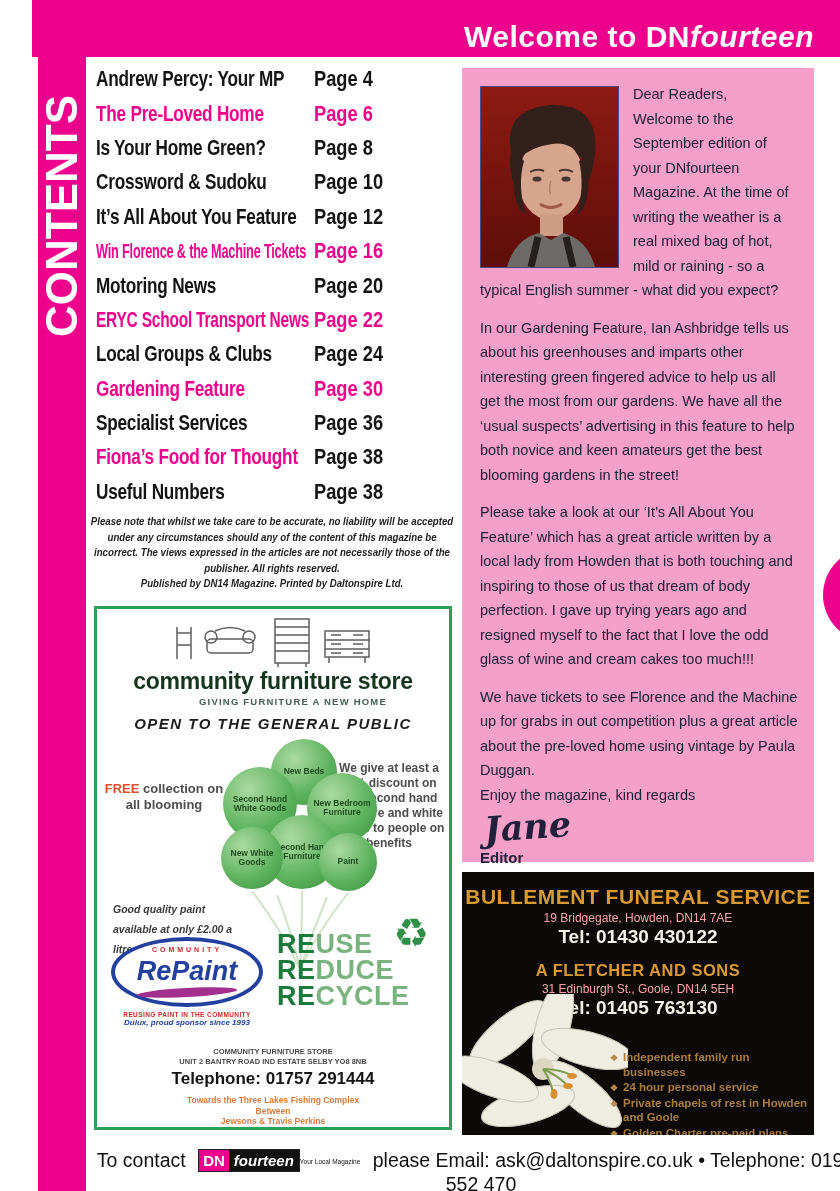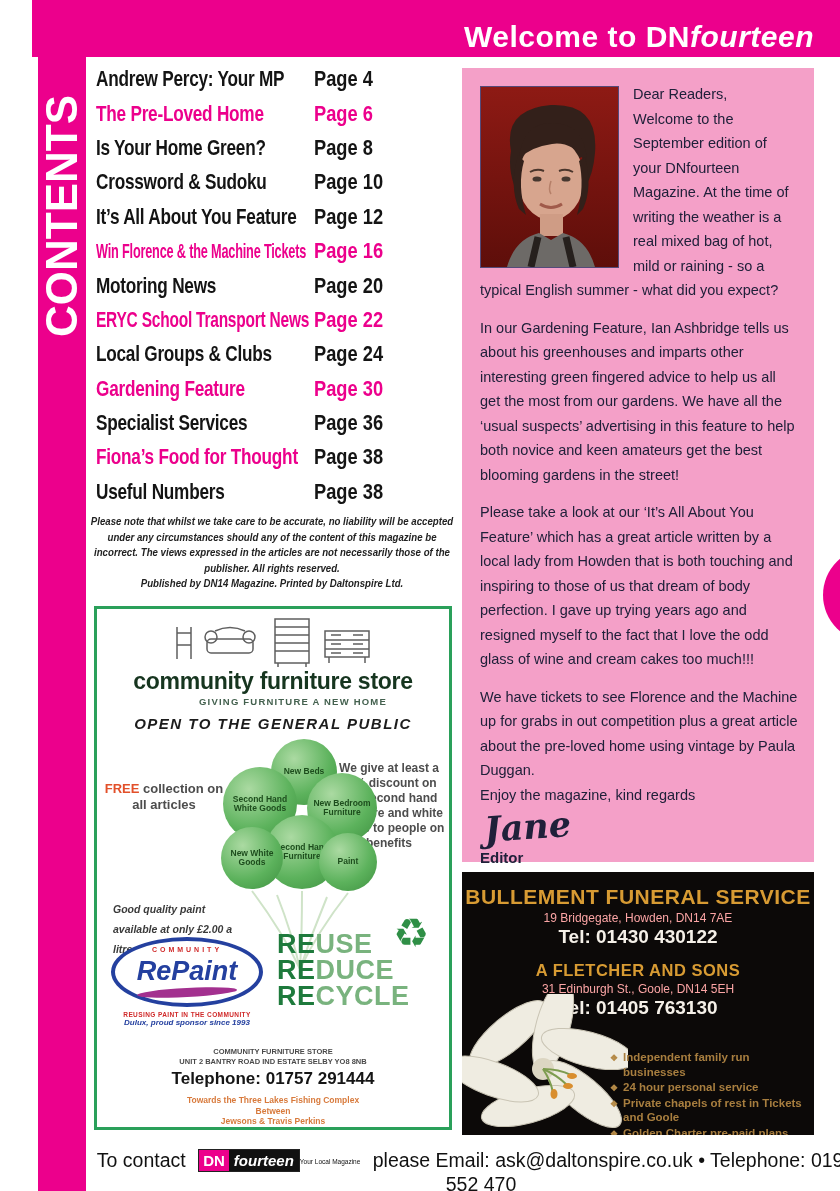--- a/index.html
+++ b/index.html
@@ -204,21 +204,21 @@
         <rect x="120" y="2" width="34" height="44"></rect>
           <path d="M120,10 h34 M120,18 h34 M120,26 h34 M120,34 h34 M123,46 v4 M151,46 v4"></path>
         <rect x="170" y="14" width="44" height="26"></rect>
           <path d="M170,23 h44 M170,32 h44 M176,18 h10 M198,18 h10 M176,27 h10 M198,27 h10 M176,36 h10 M198,36 h10 M174,40 v6 M210,40 v6"></path>
       </g>
     </svg>
     <div class="fs-name">community furniture store</div>
     <div class="fs-tagline">GIVING FURNITURE A NEW HOME</div>
     <div class="fs-open">OPEN TO THE GENERAL PUBLIC</div>
 
-    <div class="fs-free"><span class="free">FREE</span><span> collection on all articles</span></div>
+    <div class="fs-free"><span class="free">FREE</span><span> collection on all blooming</span></div>
     <div class="fs-discount">We give at least a 25% discount on our second hand furniture and white goods to people on benefits</div>
 
     <div class="fs-balloons">
       <svg class="fs-strings" width="172" height="87" viewBox="0 0 172 87">
         <g stroke="#cfe3c8" stroke-width="2" fill="none">
           <path d="M37,4 q30,40 48,78"></path>
             <path d="M87,4 q0,42 -2,78"></path>
             <path d="M133,6 q-30,38 -48,76"></path>
           <path d="M62,8 q15,38 23,74"></path>
             <path d="M112,10 q-15,36 -27,72"></path>
@@ -324,21 +324,21 @@
       </g>
       <g fill="#d98e2e">
         <ellipse cx="110" cy="92" rx="5" ry="3"></ellipse>
           <ellipse cx="114" cy="82" rx="5" ry="3"></ellipse>
           <ellipse cx="96" cy="100" rx="3.5" ry="5"></ellipse>
       </g>
     </svg>
     <div class="fn-bullets">
       <div class="fn-bullet">Independent family run businesses</div>
       <div class="fn-bullet">24 hour personal service</div>
-      <div class="fn-bullet">Private chapels of rest in Tickets and Goole</div>
+      <div class="fn-bullet">Private chapels of rest in Howden and Goole</div>
       <div class="fn-bullet">Golden Charter pre-paid plans</div>
     </div>
   </div>
 
   <div class="footer">
     <span class="frag">To contact</span>
     <span class="dnlogo">
       <span class="dnlogo-row">
         <span class="dn-box">DN</span>
         <span class="fourteen-box">fourteen</span>

